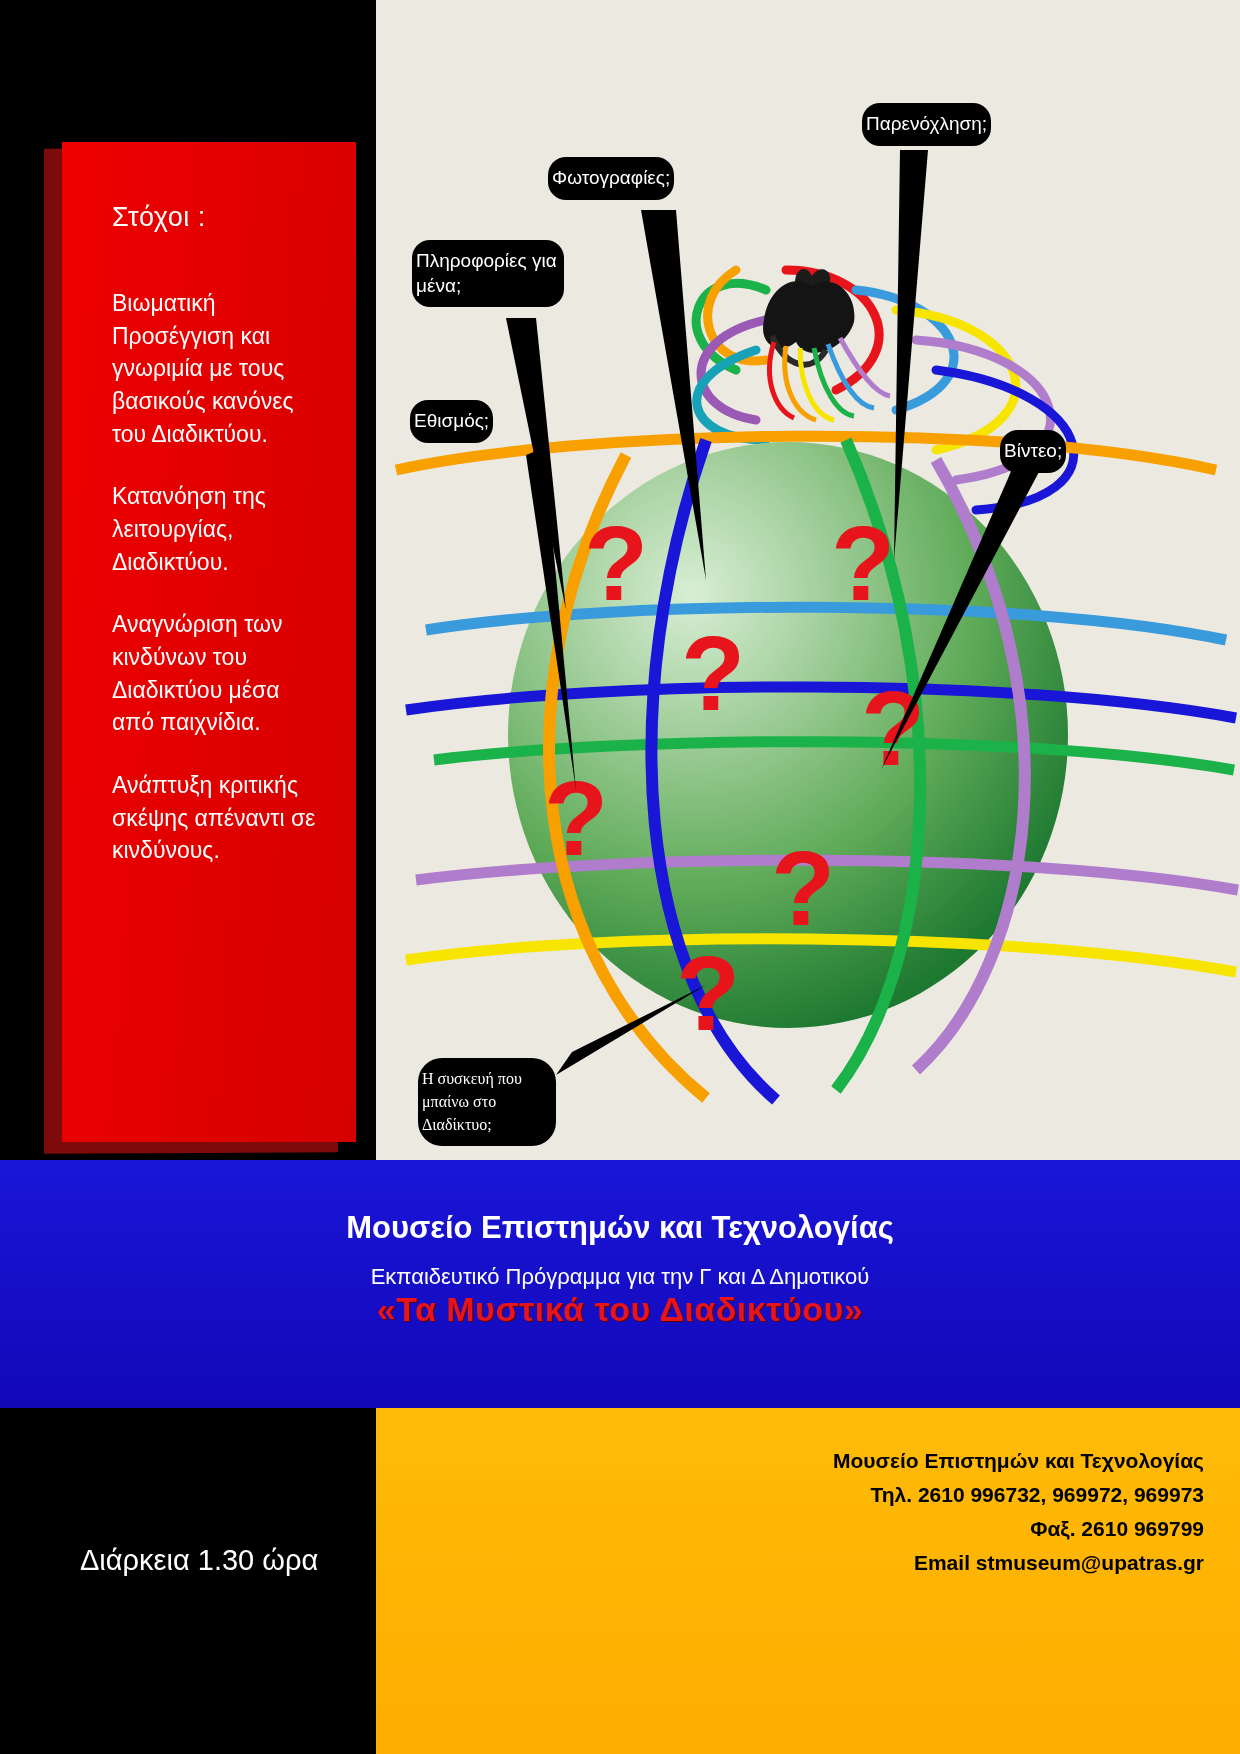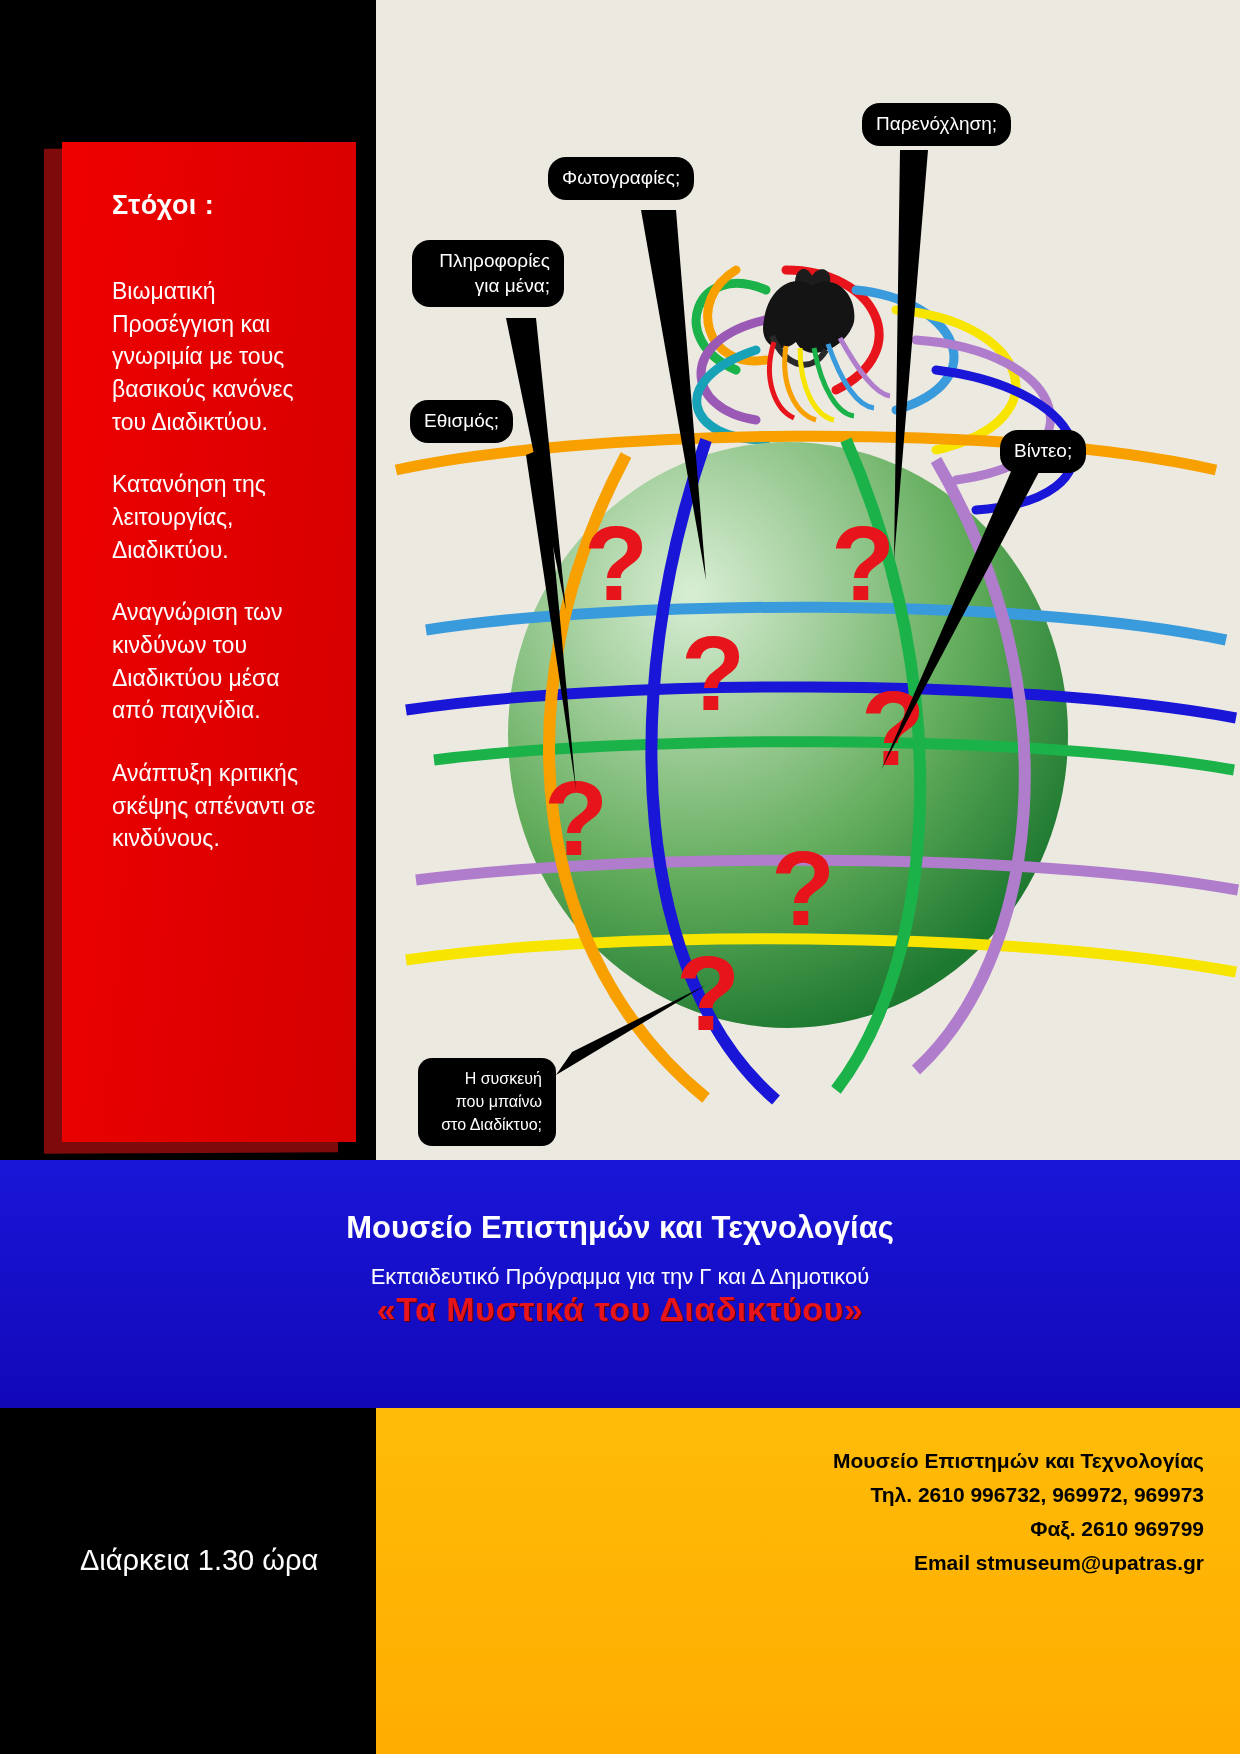--- a/index.html
+++ b/index.html
@@ -37,44 +37,44 @@
     position: absolute;
     left: 62px; top: 142px;
     width: 294px; height: 1000px;
     background: #e60000;
     background: linear-gradient(95deg,#ef0000 0%, #d40000 100%);
     padding: 48px 30px 20px 50px;
     color: #ffffff;
   }
   .goals-title {
     font-size: 27px;
-    font-weight: bold;
+    font-weight: normal;
     color: #ffffff;
     margin-bottom: 54px;
     letter-spacing: .5px;
+    margin-top: 12px;
   }
   .goal-item {
     font-size: 23px;
     line-height: 1.42;
     color: #ffffff;
     margin-bottom: 30px;
   }
 
   
   .bubble {
     position: absolute;
     background: #000000;
     color: #ffffff;
     border-radius: 18px;
-    padding: 9px 14px;
+    padding: 9px 4px;
     font-size: 19px;
     line-height: 1.3;
-    text-align: right;
-  }
-  .bubble.small { font-size: 16px; border-radius: 14px; }
+  }
+  .bubble.small { font-size: 16px; border-radius: 24px; font-family: Liberation Serif, serif; }
 
   
   .blue-band {
     position: absolute;
     left: 0; top: 1160px; width: 1240px; height: 248px;
     background: #1a16d8;
     background: linear-gradient(180deg,#1a16d8 0%, #1208b8 100%);
     text-align: center;
     padding-top: 48px;
   }

